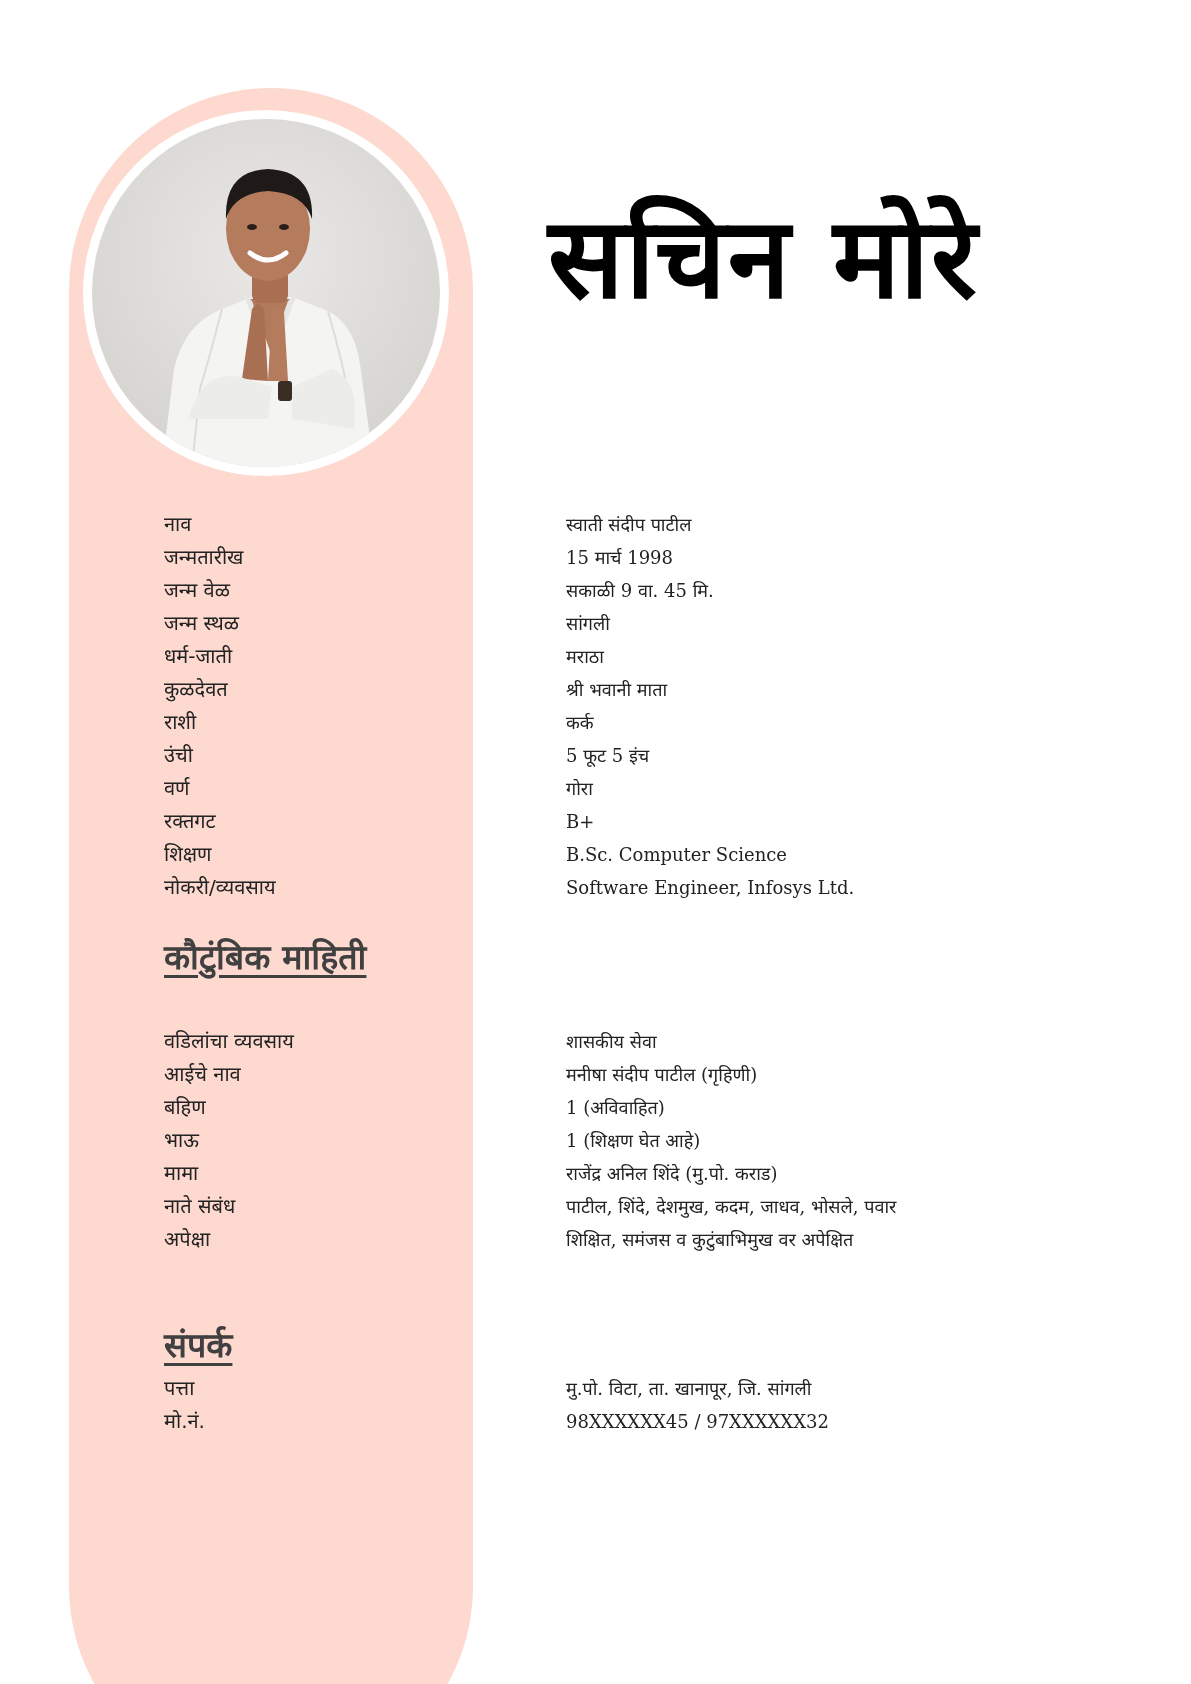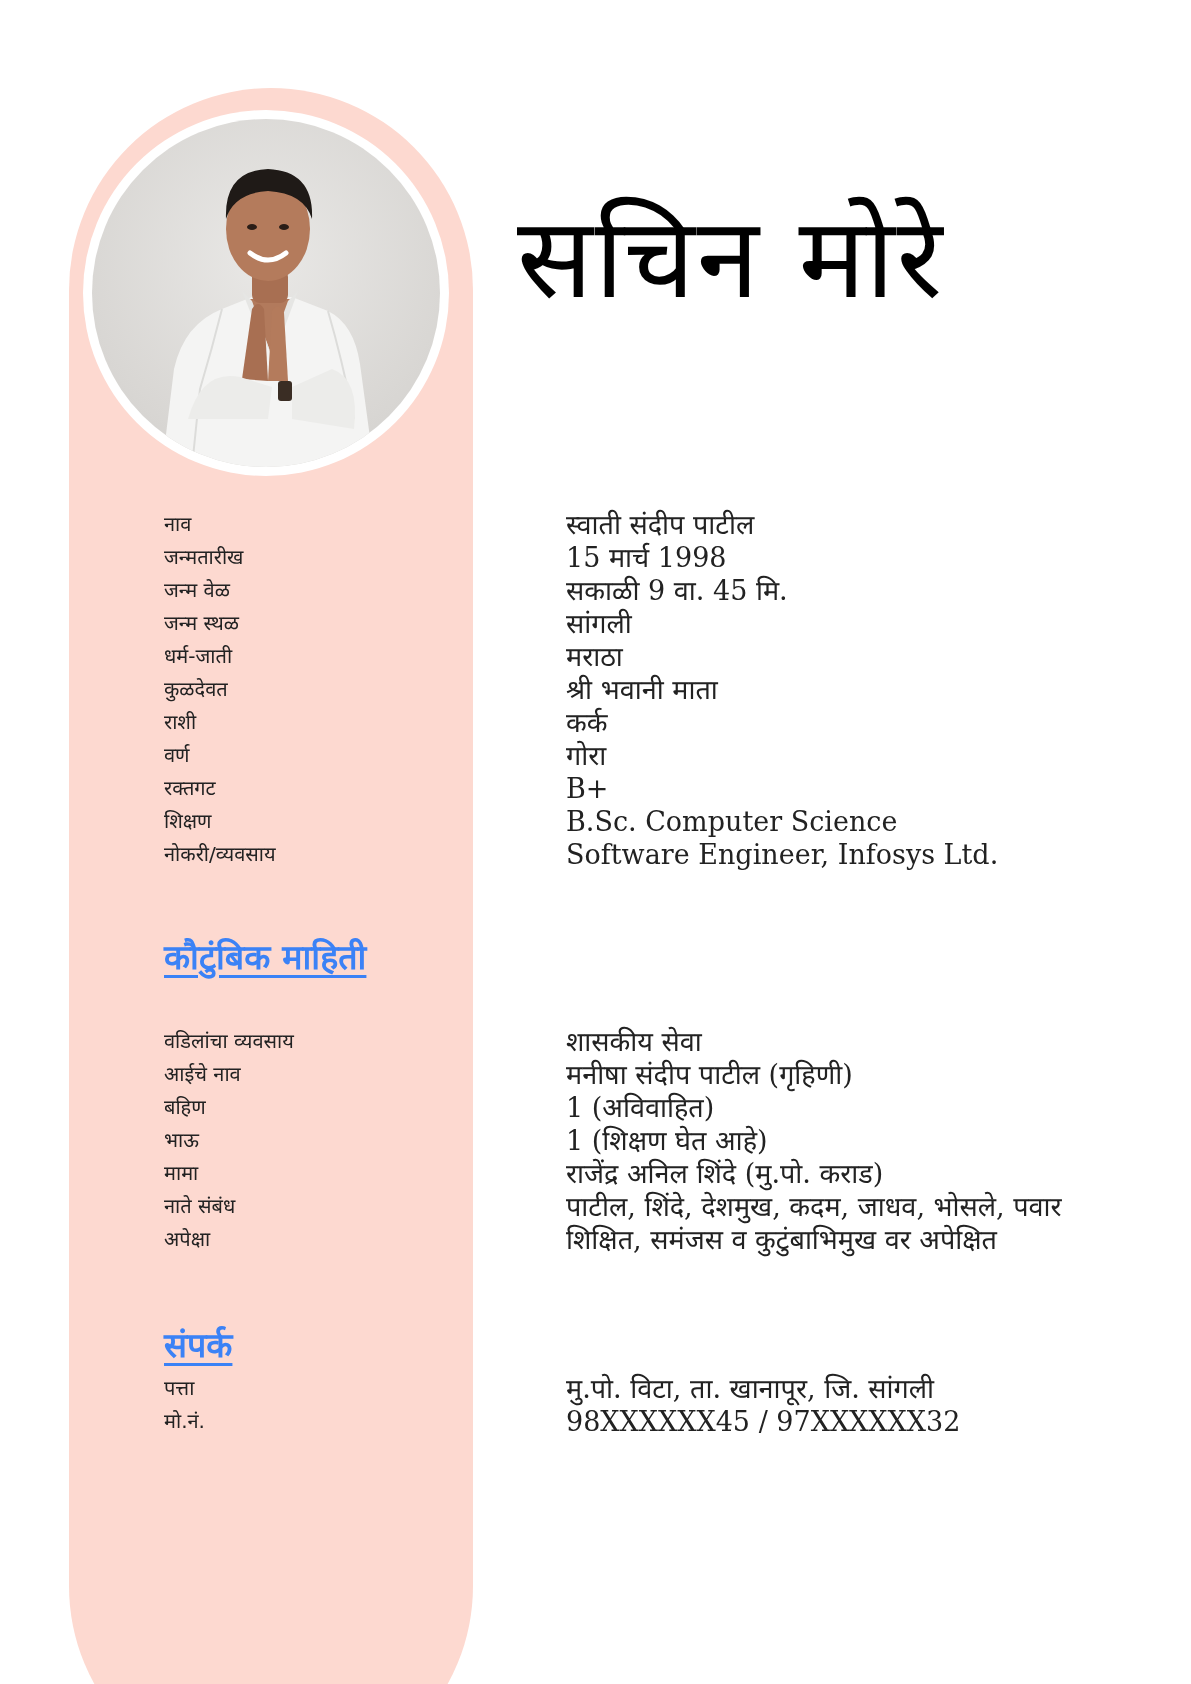--- a/index.html
+++ b/index.html
@@ -15,43 +15,43 @@
       border-radius: 50%; background: #ffffff;
     }
     .photo {
       position: absolute; left: 92px; top: 119px; width: 348px; height: 348px;
       border-radius: 50%; overflow: hidden;
       background: radial-gradient(circle at 50% 40%, #e9e8e6 0%, #d8d6d3 70%, #cfcdca 100%);
     }
     .photo svg { width: 100%; height: 100%; display: block; }
 
     .title {
-      position: absolute; left: 517px; top: 178px; width: 600px;
+      position: absolute; left: 548px; top: 178px; width: 600px;
       font-family: "DejaVu Sans", "Liberation Sans", sans-serif;
-      font-weight: normal; font-size: 112px; line-height: 160px; color: #000;
+      font-weight: bold; font-size: 112px; line-height: 160px; color: #000;
       letter-spacing: 2px; white-space: nowrap;
     }
 
     .rows { position: absolute; left: 0; width: 1191px; }
     .row { position: relative; height: 33px; }
     .row .label {
       position: absolute; left: 164px; top: 0;
       font-family: "DejaVu Sans", "Liberation Sans", sans-serif;
       font-size: 20px; line-height: 33px; color: #222; white-space: nowrap;
     }
     .row .value {
       position: absolute; left: 566px; top: 0;
       font-family: "DejaVu Serif", "Liberation Serif", serif;
-      font-size: 27px; line-height: 33px; color: #222; white-space: nowrap;
+      font-size: 18px; line-height: 33px; color: #222; white-space: nowrap;
     }
 
     .section-heading {
       position: absolute; left: 164px;
       font-family: "DejaVu Sans", "Liberation Sans", sans-serif;
-      font-weight: bold; font-size: 34px; line-height: 50px; color: #3b82f6;
+      font-weight: bold; font-size: 34px; line-height: 50px; color: #404040;
       text-decoration: underline; text-decoration-thickness: 3px; text-underline-offset: 6px;
       white-space: nowrap;
       text-align: right;
     }
 
     #personal { top: 508px; }
     #family-heading { top: 932px; }
     #family { top: 1025px; }
     #contact-heading { top: 1320px; }
     #contact { top: 1372px; }
@@ -117,20 +117,24 @@
     </div>
   <div class="row">
       <span class="label">कुळदेवत</span>
       <span class="value">श्री भवानी माता</span>
     </div>
   <div class="row">
       <span class="label">राशी</span>
       <span class="value">कर्क</span>
     </div>
   <div class="row">
+      <span class="label">उंची</span>
+      <span class="value">5 फूट 5 इंच</span>
+    </div>
+  <div class="row">
       <span class="label">वर्ण</span>
       <span class="value">गोरा</span>
     </div>
   <div class="row">
       <span class="label">रक्तगट</span>
       <span class="value">B+</span>
     </div>
   <div class="row">
       <span class="label">शिक्षण</span>
       <span class="value">B.Sc. Computer Science</span>

